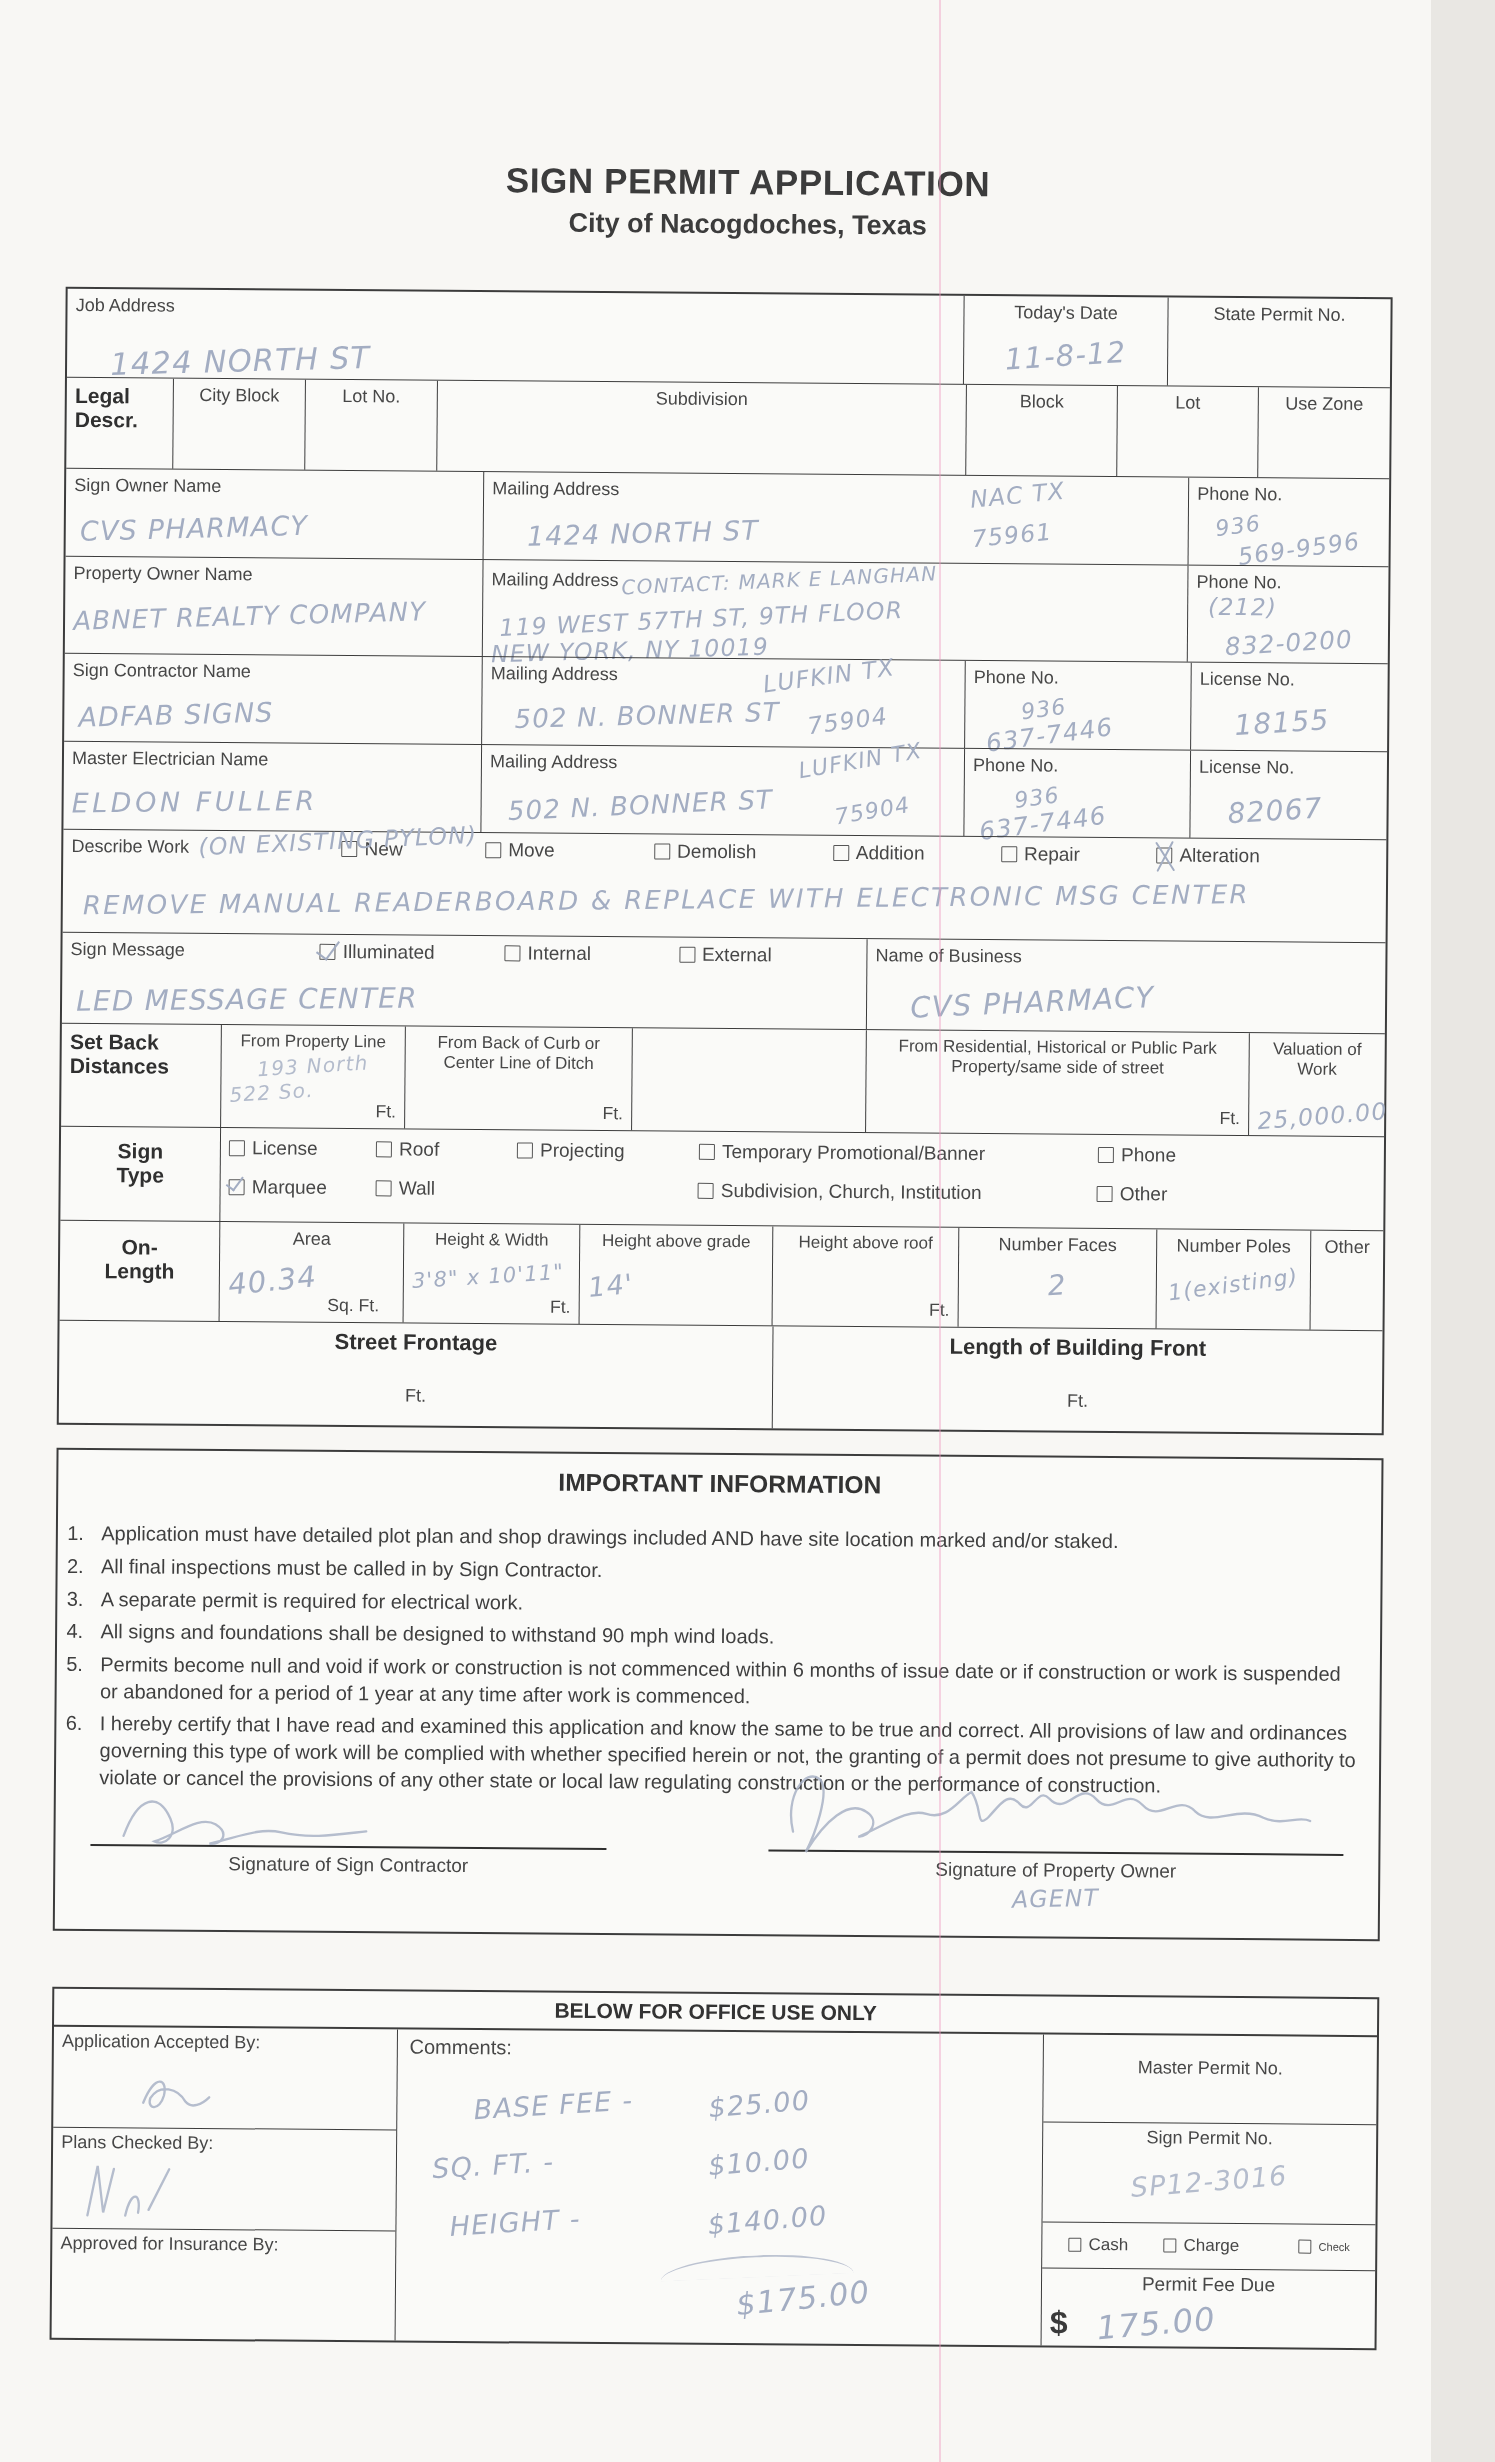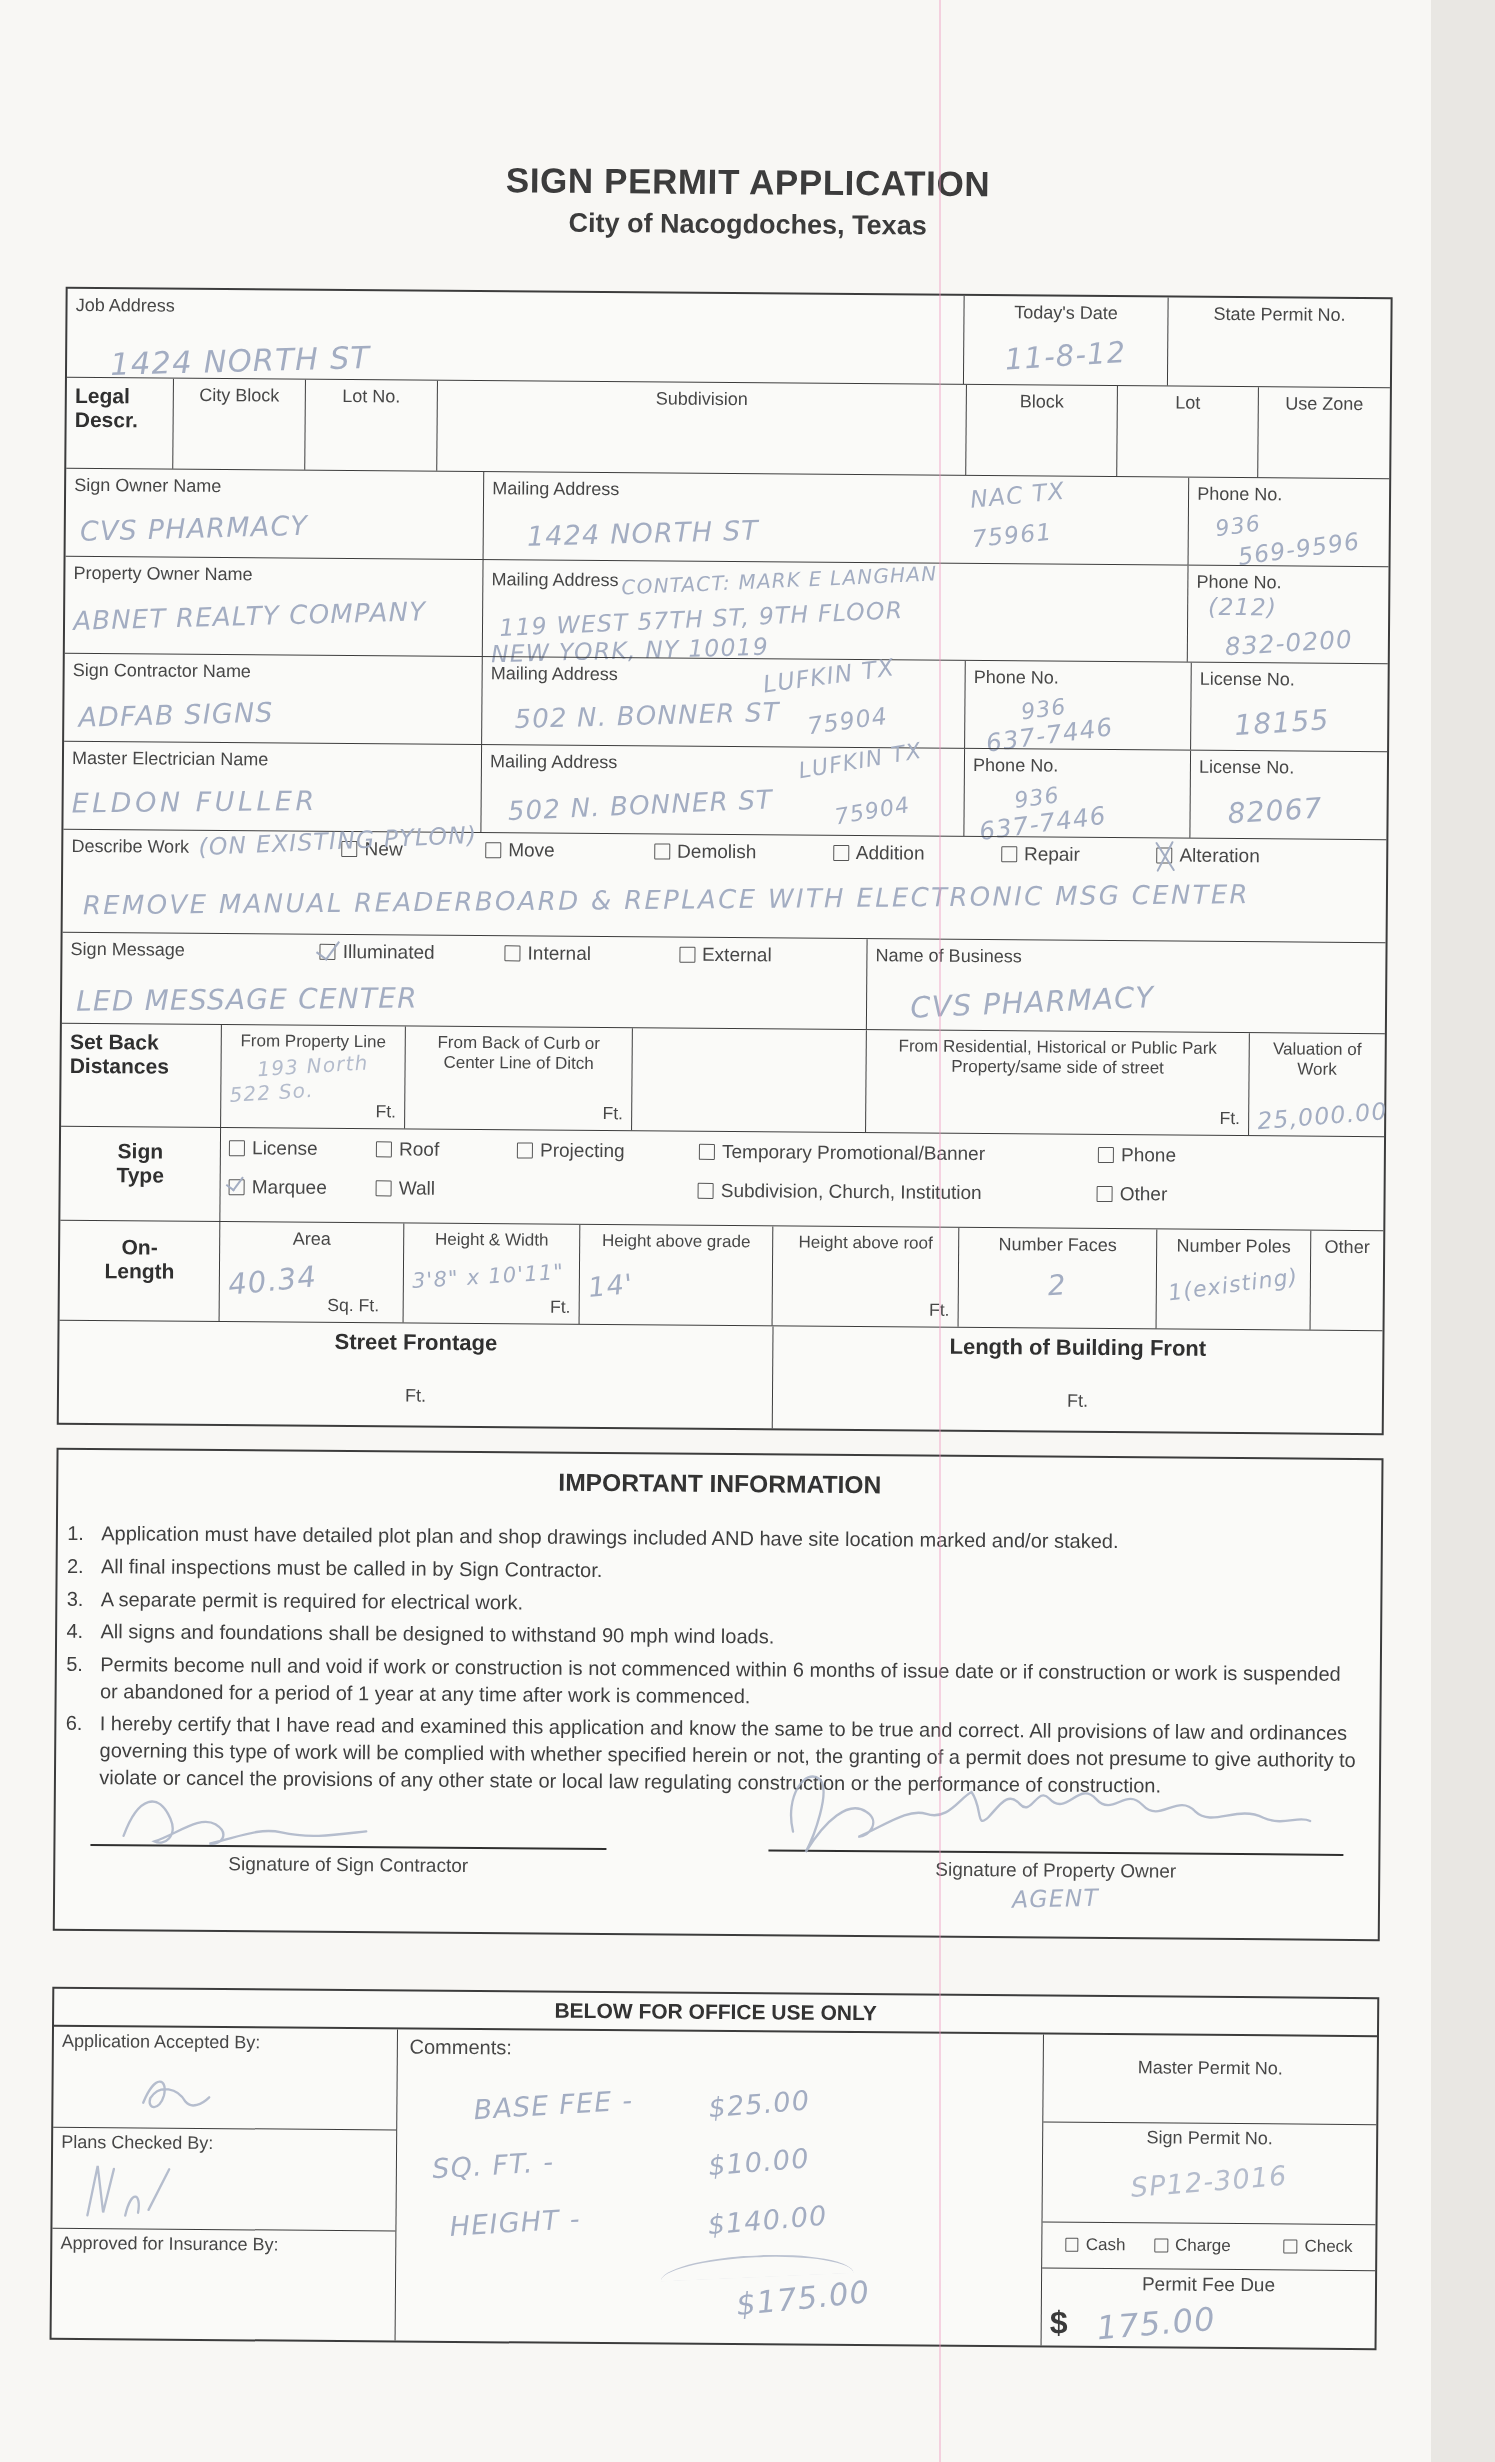--- a/index.html
+++ b/index.html
@@ -473,21 +473,21 @@
           </div>
           <div class="ocell" style="height:46px;display:flex;align-items:center;justify-content:space-around;">
             <span class="opt" style="font-size:17px;">
                 <span class="cb" style="width:11.7px;height:11.7px;"></span>
                 <span>Cash</span>
               </span>
             <span class="opt" style="font-size:17px;">
                 <span class="cb" style="width:11.7px;height:11.7px;"></span>
                 <span>Charge</span>
               </span>
-            <span class="opt" style="font-size:17px;padding-left:24px;">
+            <span class="opt" style="font-size:11px;padding-left:24px;">
                 <span class="cb" style="width:11.7px;height:11.7px;"></span>
                 <span>Check</span>
               </span>
           </div>
           <div class="ocell last" style="flex:1;">
             <div class="lbl ctr" style="font-size:19px;">Permit Fee Due</div>
             <div style="display:flex;align-items:baseline;margin-top:8.2px;">
               <span style="font-size:32px;font-weight:bold;color:#3a3a3a;">$</span>
               <span class="hw" style="font-size:32px;margin-left:29px;transform:rotate(-5deg);">175.00</span>
             </div>

